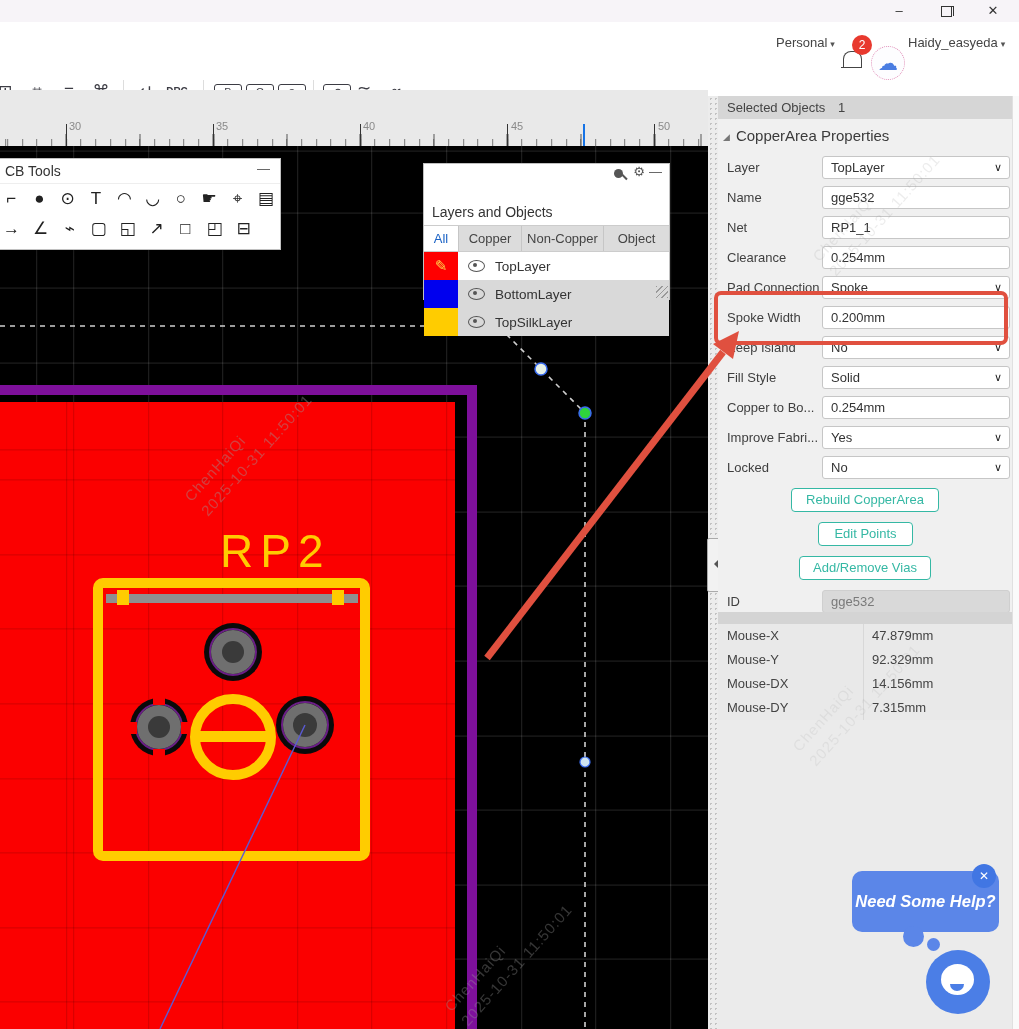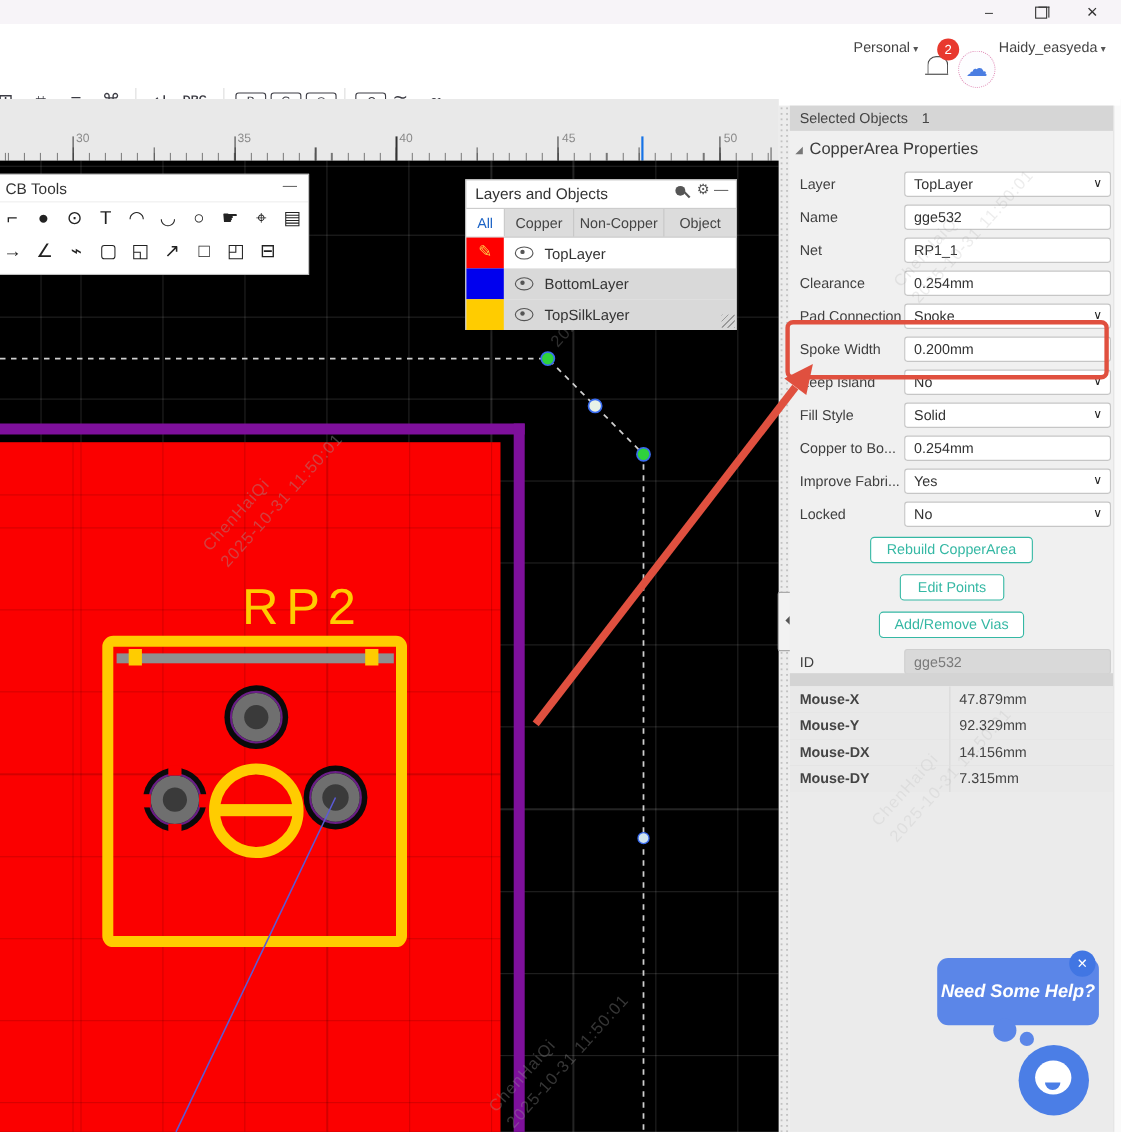--- a/index.html
+++ b/index.html
@@ -62,21 +62,21 @@
   #pot{left:190px;top:548px;width:66px;height:66px;border:10px solid #ffcc00;border-radius:50%;}
   #pot-bar{left:194px;top:585px;width:78px;height:11px;background:#ffcc00;}
   
   .fpanel{background:#fff;border:1px solid #c0c0c0;box-shadow:0 1px 4px rgba(0,0,0,.25);}
   #pcbtools{left:-18px;top:158px;width:297px;height:90px;}
   .fp-title{height:24px;line-height:24px;font-size:14px;color:#333;padding-left:22px;border-bottom:1px solid #eee;}
   .fp-min{position:absolute;right:10px;top:2px;color:#555;font-size:13px;cursor:pointer;}
   .toolrow{display:flex;padding-left:14px;}
   .toolrow span{width:29px;height:30px;text-align:center;line-height:30px;font-size:17px;color:#222;cursor:pointer;}
   #layerspanel{left:423px;top:163px;width:245px;height:135px;}
-  #lp-head{height:25px;line-height:25px;font-size:14px;color:#333;padding-left:8px;}
+  #lp-head{height:25px;line-height:25px;font-size:14px;color:#333;padding-left:8px;margin-top:36px;}
   #lp-pin{position:absolute;right:46px;top:5px;width:9px;height:9px;background:#555;border-radius:50%;}
   #lp-pin:after{content:"";position:absolute;left:7px;top:7px;width:7px;height:2px;background:#555;transform:rotate(45deg);}
   #lp-gear{position:absolute;right:24px;top:0;color:#555;font-size:13px;}
   #lp-min{position:absolute;right:7px;top:0;color:#555;font-size:13px;}
   #lp-tabs{display:flex;height:25px;background:#dcdcdc;border-top:1px solid #ccc;border-bottom:1px solid #ccc;}
   .lp-tab{font-size:13px;color:#444;line-height:25px;text-align:center;border-right:1px solid #c6c6c6;cursor:pointer;}
   .lp-tab.active{background:#fff;color:#1a62c5;}
   .lrow{height:28px;display:flex;align-items:center;}
   .lrow.dim{background:#d9d9d9;}
   .swatch{width:34px;height:28px;margin-right:10px;text-align:center;line-height:28px;font-size:15px;}
@@ -101,21 +101,21 @@
   .plabel{padding-left:9px;width:95px;font-size:13px;color:#3f3f3f;white-space:nowrap;overflow:hidden;}
   .ctrl{position:absolute;left:104px;width:178px;height:21px;background:#fff;border:1px solid #c6c6c6;border-radius:3px;
         font-size:13px;color:#333;line-height:21px;padding-left:8px;}
   .ctrl.sel .chev{position:absolute;right:7px;top:0;font-size:11px;color:#222;}
   input.ctrl{padding:0 0 0 8px;font-family:inherit;outline:none;}
   .ctrl.ro{background:#d9d9d9;color:#7a7a7a;border-color:#cfcfcf;}
   .tealbtn{position:absolute;height:22px;background:#fff;border:1px solid #35b8a4;border-radius:4px;color:#35b8a4;
         font-size:13px;text-align:center;line-height:22px;cursor:pointer;}
   .msep{left:0;width:294px;height:12px;background:#d4d4d4;}
   .mrow{left:0;width:294px;height:24px;background:#e9e9e9;border-bottom:1px solid #d8d8d8;line-height:24px;}
-  .mrow b{font-weight:bold;position:absolute;left:9px;}
+  .mrow b{font-weight:normal;position:absolute;left:9px;}
   .mrow i{font-style:normal;position:absolute;left:154px;}
   .mrow .vline{position:absolute;left:145px;top:0;width:1px;height:24px;background:#d8d8d8;}
   #panel-rest{left:0;top:624px;width:294px;height:309px;background:#ebebeb;}
   
   #hlbox{left:714px;top:291px;width:286px;height:46px;border:4px solid #e0503f;border-radius:7px;}
   #annsvg{left:0;top:0;width:1019px;height:1029px;pointer-events:none;}
   
   #helpbubble{left:852px;top:871px;width:147px;height:61px;background:#5b86e8;border-radius:10px;
       color:#fff;font-size:16.5px;font-style:italic;font-weight:bold;text-align:center;line-height:61px;}
   #helpclose{left:972px;top:864px;width:24px;height:24px;background:#4176e3;border-radius:50%;color:#fff;

